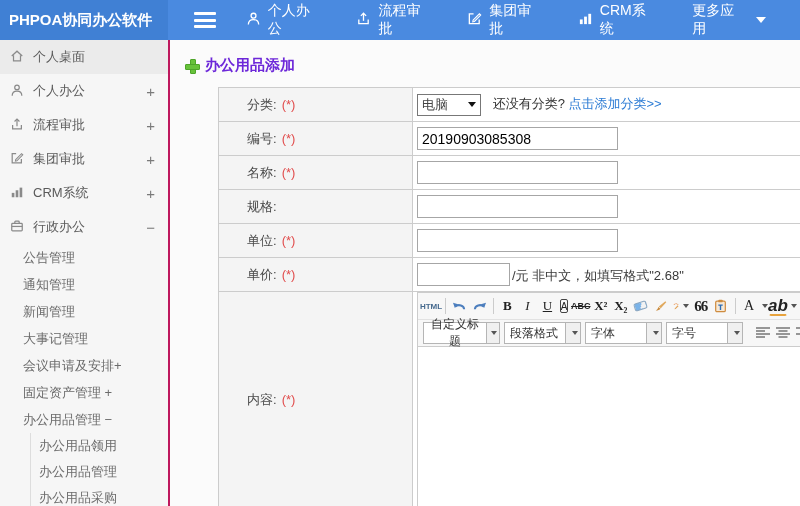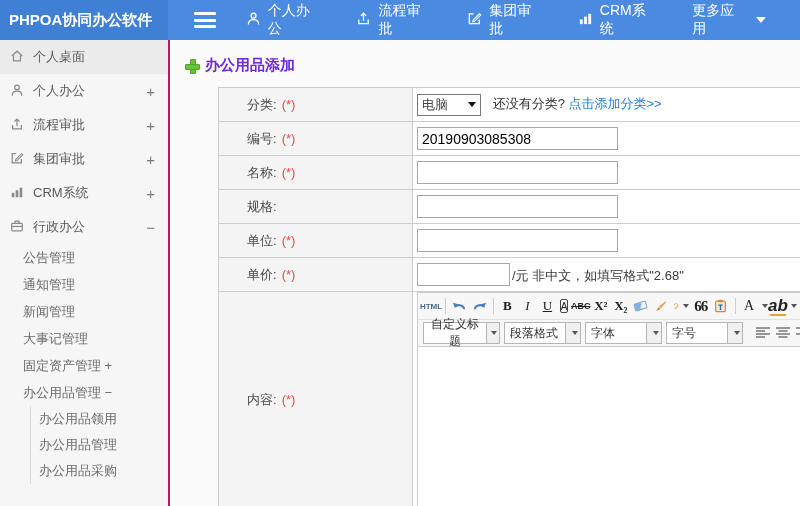--- a/index.html
+++ b/index.html
@@ -177,20 +177,21 @@
             <path d="M2 8.5 H14"></path>
           </svg></span>
       <span class="lbl">行政办公</span>
       <span class="exp">−</span>
     </div>
     <div class="submenu">
       <div class="sub-item">公告管理</div>
       <div class="sub-item">通知管理</div>
       <div class="sub-item">新闻管理</div>
       <div class="sub-item">大事记管理</div>
+      <div class="sub-item">会议申请及安排+</div>
       <div class="sub-item">固定资产管理 +</div>
       <div class="sub-item">办公用品管理 −</div>
       <div class="subsub">
         <div class="sub-item">办公用品领用</div>
         <div class="sub-item">办公用品管理</div>
         <div class="sub-item">办公用品采购</div>
       </div>
     </div>
   </aside>
 

